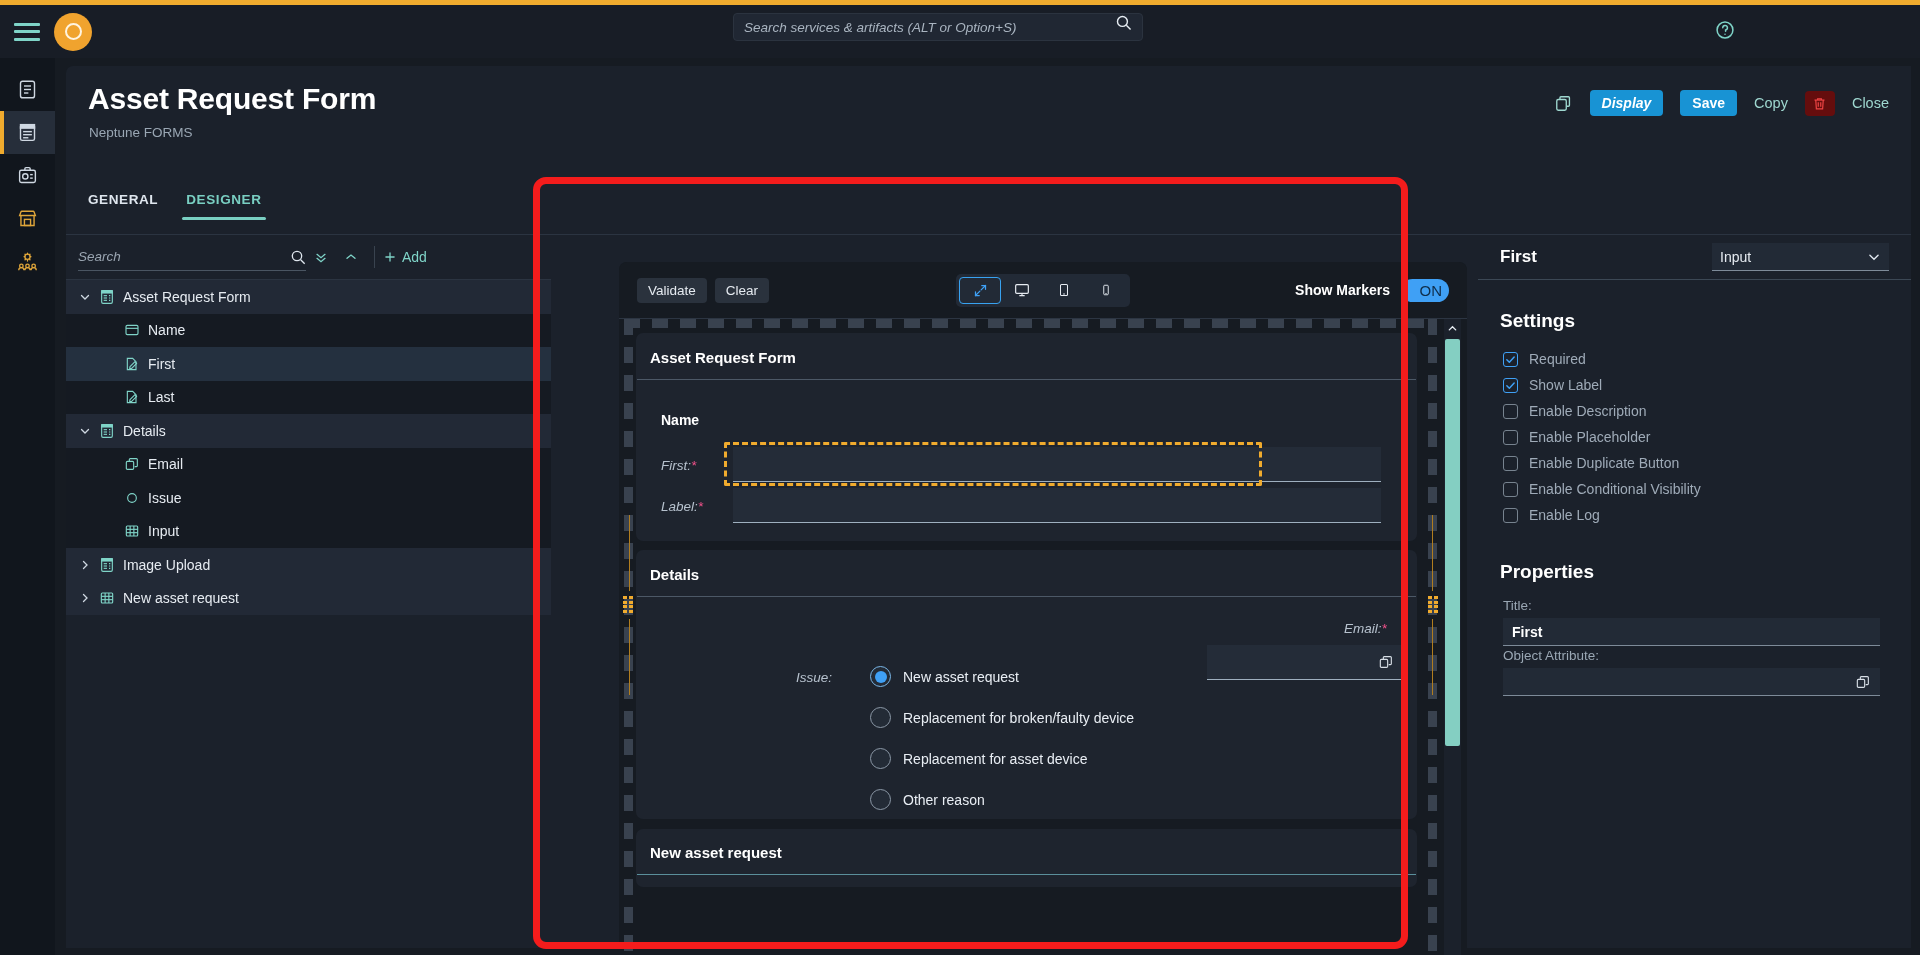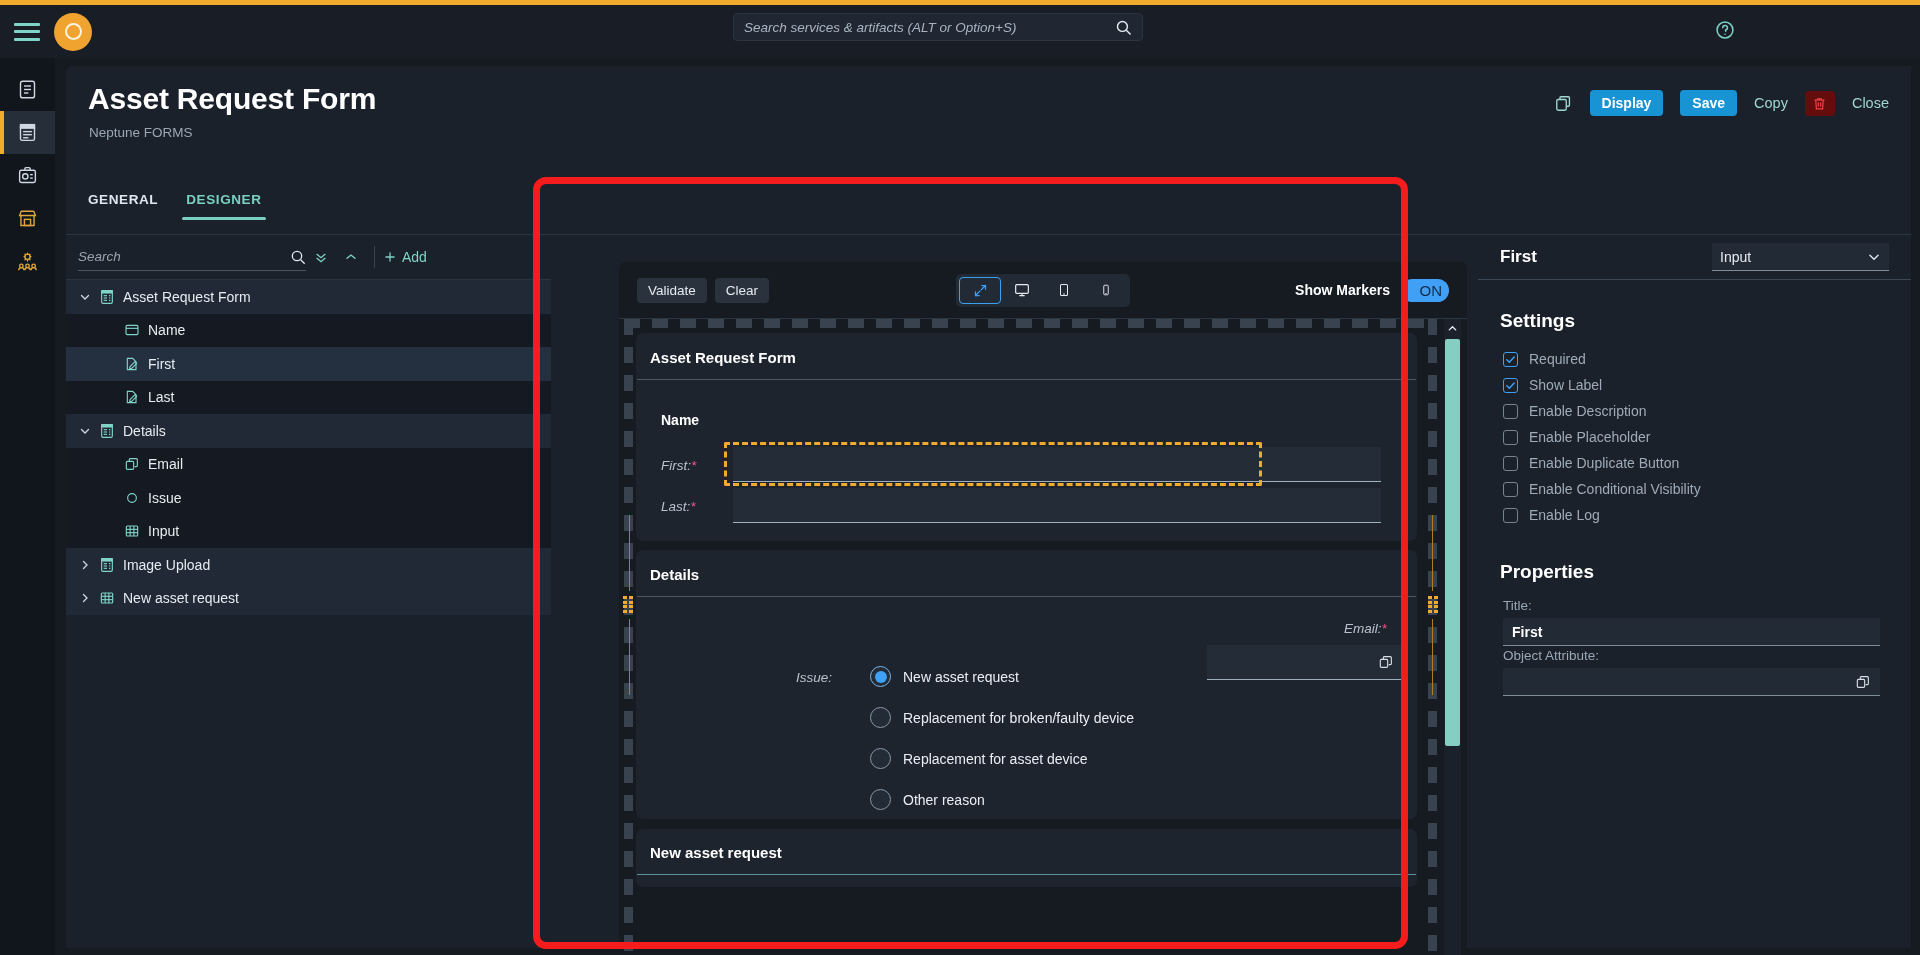--- a/index.html
+++ b/index.html
@@ -23,21 +23,21 @@
   .hamburger span { display:block; height:3px; background:#7fd4c8; border-radius:1px; }
   .logo {
     width:38px; height:38px; border-radius:50%; background:#f0a32e;
     margin-left:14px; display:flex; align-items:center; justify-content:center;
   }
   .logo .ring { width:17px; height:17px; border-radius:50%; border:2.2px solid #fff4e0; }
 
   .topsearch {
     position:absolute; left:733px; top:13px; width:410px; height:28px;
     background:#202733; border:1px solid #2b333f; border-radius:4px;
-    display:flex; align-items:center; padding:0 10px;
+    display:flex; padding:0 10px;
   }
   .topsearch input {
     flex:1; background:transparent; border:none; outline:none;
     color:#c8d0da; font-style:italic; font-size:13.5px; font-family:"Liberation Sans", sans-serif;
   }
   .topsearch input::placeholder { color:#a9b4c0; font-style:italic; }
   .help-icon { position:absolute; left:1715px; top:20px; }
 
   
   .rail {
@@ -59,21 +59,21 @@
     background:#1b212b; border-radius:7px 0 0 0;
   }
   .page-title { position:absolute; left:22px; top:16px; font-size:30px; font-weight:bold; color:#ffffff; letter-spacing:-0.2px; }
   .page-sub   { position:absolute; left:23px; top:59px; font-size:13.5px; color:#9aa7b4; }
 
   .head-actions { position:absolute; right:22px; top:24px; display:flex; align-items:center; gap:17px; }
   .ha-btn { font-size:14.5px; color:#9fd8d0; cursor:pointer; }
   .pill {
     padding:5px 12px; border-radius:4px; font-size:14px; font-weight:bold; color:#fff; cursor:pointer;
   }
-  .pill.display { background:#1893d4; }
+  .pill.display { background:#1893d4;font-style:italic; }
   .pill.save    { background:#1893d4; }
   .trash-btn {
     width:30px; height:25px; border-radius:4px; background:#650d0d;
     display:flex; align-items:center; justify-content:center; cursor:pointer;
   }
 
   
   .tabs { position:absolute; left:22px; top:126px; display:flex; gap:28px; }
   .tab { position:relative; font-size:13.5px; font-weight:bold; letter-spacing:.6px; color:#dfe6ee; padding-bottom:13px; cursor:pointer; }
   .tab.active { color:#79cfc2; }
@@ -596,21 +596,21 @@
               <span>First:</span><span class="req">*</span>
             </div>
             <div class="finput-wrap" style="flex:1; margin-left:14px;">
               <input class="finput" value="" style="">
             </div>
           </div>
           <div class="sel-dash" style="left:88px; top:109px; width:538px; height:44px;"></div>
 
           <div class="frow" style="position:absolute; left:25px; top:155px; width:720px;">
             <div class="flabel" style="width:58px; padding-bottom:9px;">
-              <span>Last:</span><span class="req">*</span>
+              <span>Label:</span><span class="req">*</span>
             </div>
             <div class="finput-wrap" style="flex:1; margin-left:14px;">
               <input class="finput" value="" style="">
             </div>
           </div>
         </div>
 
         <div class="fpanel" style="left:17px; top:231px; width:781px; height:269px;">
           <div class="fpanel-title">Details</div>
           <div class="fpanel-rule"></div>

